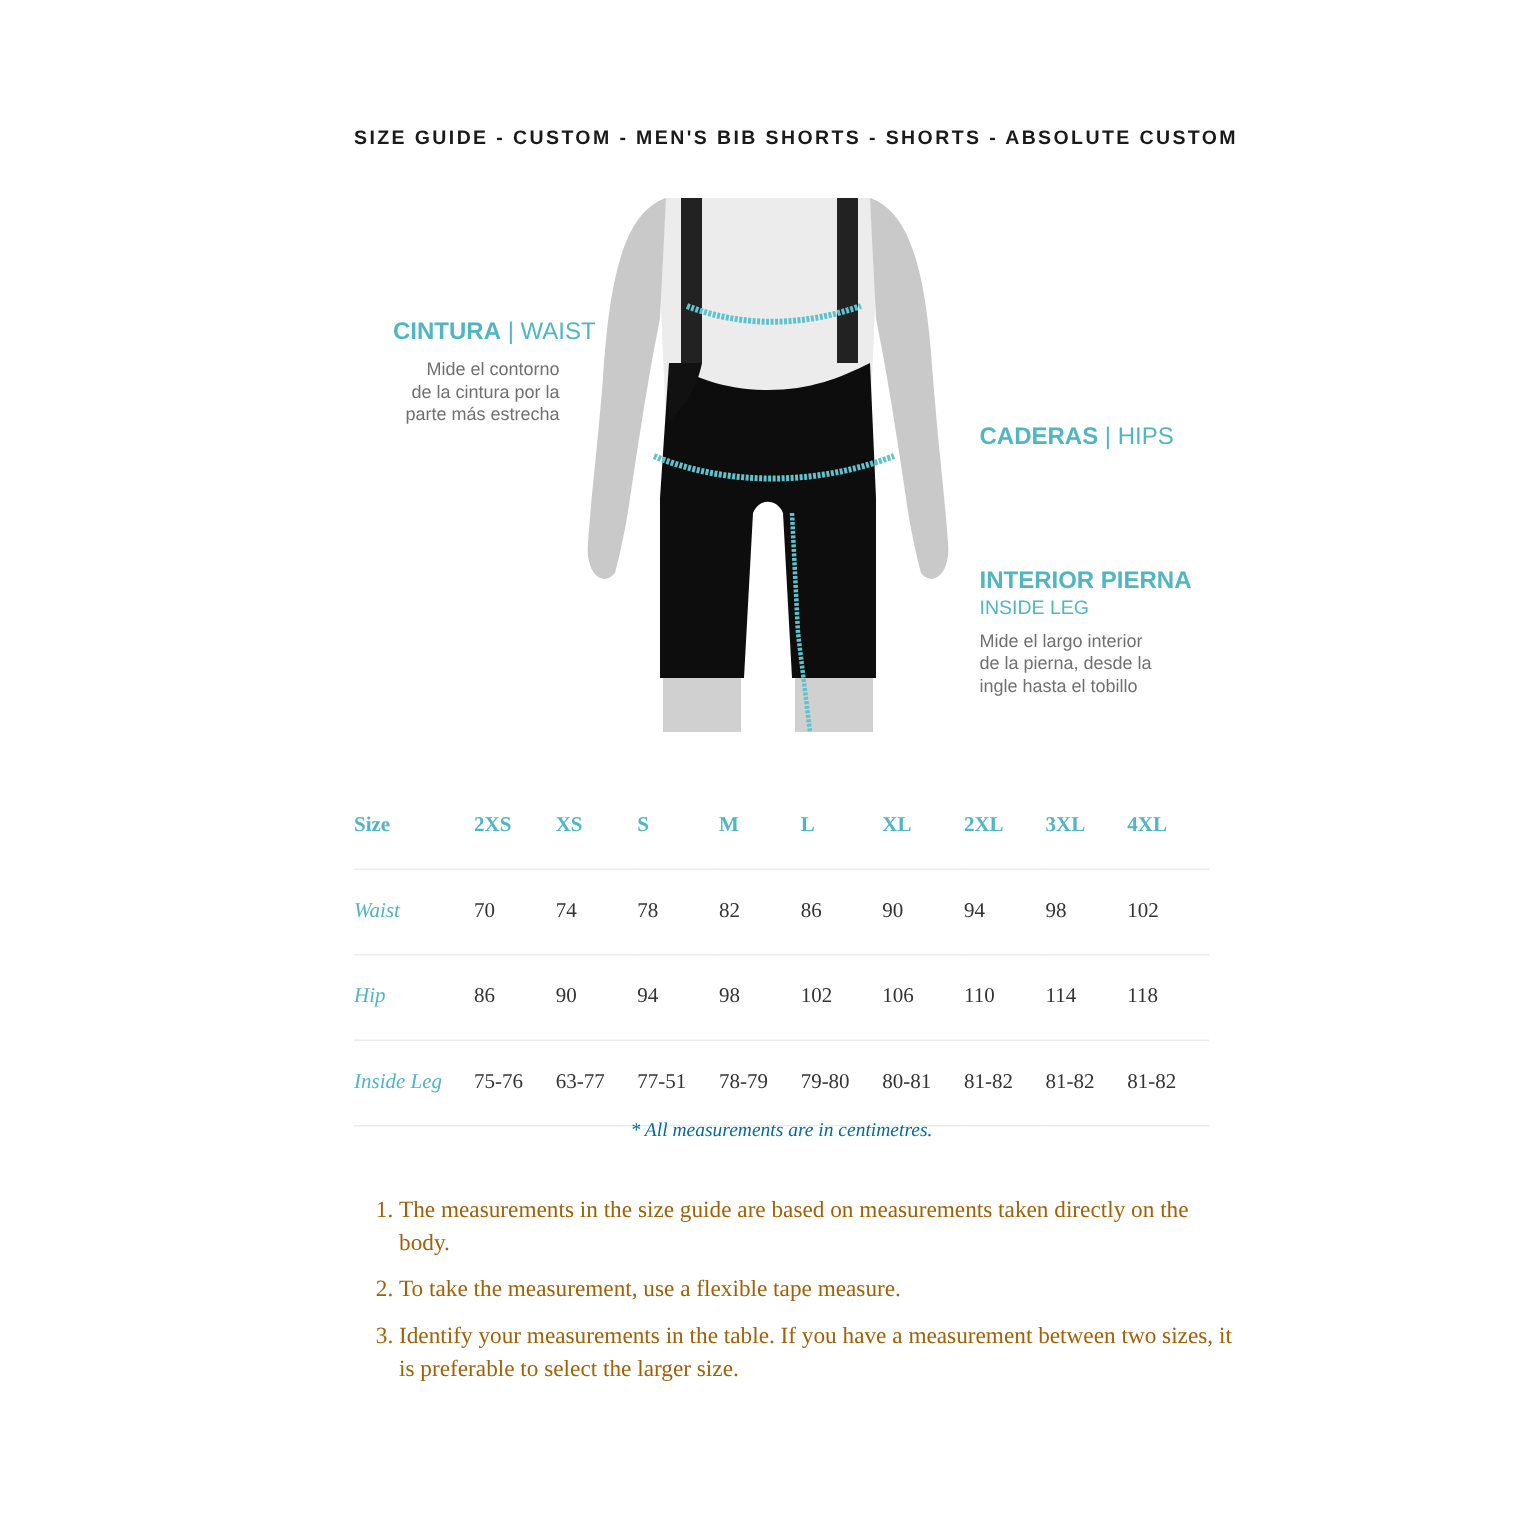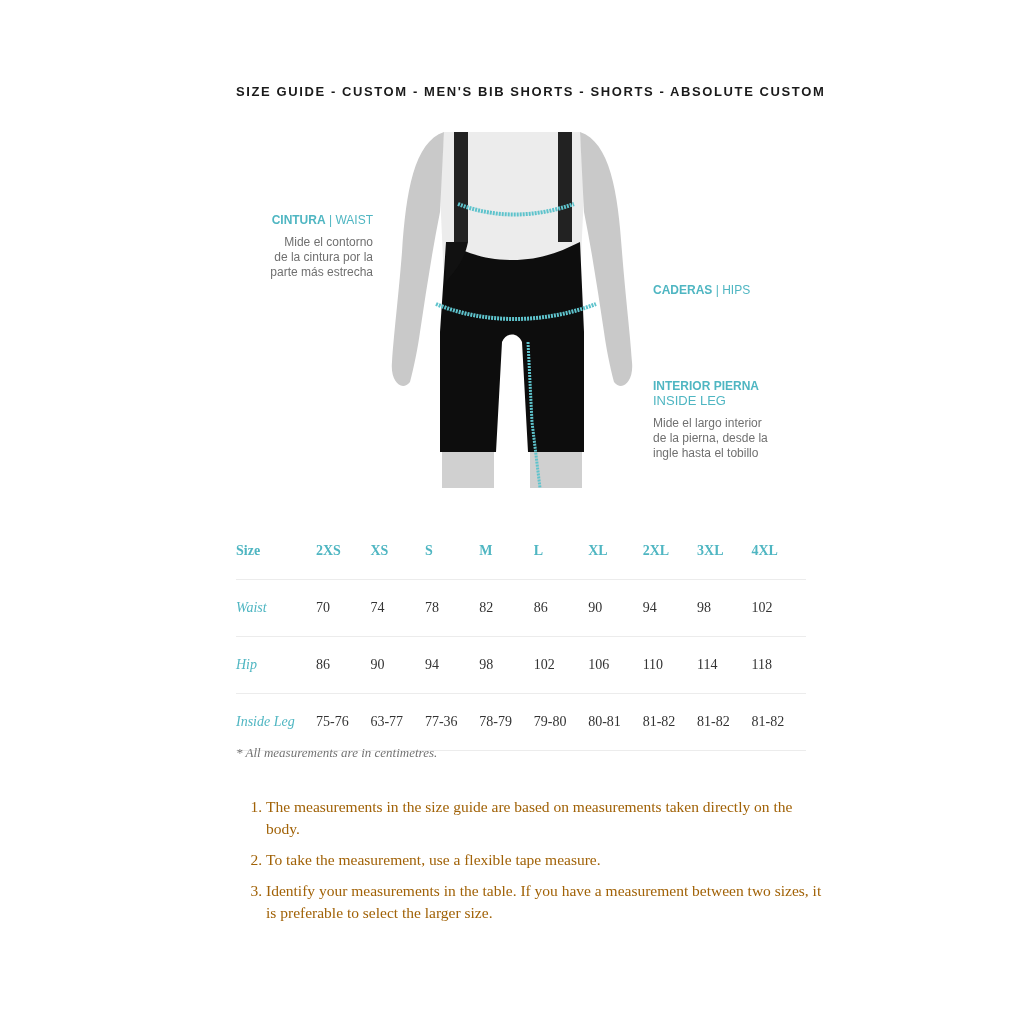--- a/index.html
+++ b/index.html
@@ -1,31 +1,31 @@
 <!DOCTYPE html>
 <html><head>
 <meta charset="utf-8">
 <style>
   html, body { margin:0; padding:0; background:#ffffff; }
   body { width:1024px; height:1024px; position:relative; overflow:hidden; font-family:"Liberation Serif", serif; }
   .title { position:absolute; left:236px; top:84px; width:570px; font-family:"Liberation Sans", sans-serif; font-weight:bold; font-size:13px; letter-spacing:1.6px; color:#1a1a1a; white-space:nowrap; }
   .figure { position:absolute; left:384px; top:132px; width:256px; height:356px; }
   .label-block { position:absolute; font-family:"Liberation Sans", sans-serif; }
-  .lbl-head { font-size:12px; color:#4fb6c2; white-space:nowrap; }
+  .lbl-head { font-size:16px; color:#4fb6c2; white-space:nowrap; }
   .lbl-head b { font-weight:bold; }
   .lbl-sub { font-size:13px; color:#4fb6c2; }
   .lbl-desc { font-size:12px; color:#707070; line-height:15px; margin-top:8px; }
   .right { text-align:left; }
   .left { text-align:right; }
   table.size { position:absolute; left:236px; top:523px; width:570px; border-collapse:collapse; }
   table.size td { height:56px; text-align:left; font-size:14px; color:#333; padding:0; border-bottom:1px solid #ececec; }
   table.size tr.head td { color:#4fb6c2; font-weight:bold; font-size:14px; }
   table.size td.rowh { text-align:left; color:#4fb6c2; font-style:italic; width:80px; }
   table.size tr.head td.rowh { font-style:normal; font-weight:bold; }
-  .note { position:absolute; left:236px; top:745px; width:570px; text-align:left; font-style:italic; font-size:13px; color:#737373; }
+  .note { position:absolute; left:236px; top:745px; width:570px; text-align:center; font-style:italic; font-size:13px; color:#0369a1; }
   ol.instr { position:absolute; left:246px; top:796px; width:560px; margin:0; padding-left:20px; font-size:15.5px; color:#a16207; line-height:22px; }
   ol.instr li { margin-bottom:9px; }
 </style>
 </head>
 <body>
 
 <div class="title">SIZE GUIDE - CUSTOM - MEN'S BIB SHORTS - SHORTS - ABSOLUTE CUSTOM</div>
 
 <div class="figure">
   <svg width="256" height="356" viewBox="0 0 256 356">
@@ -108,21 +108,21 @@
     <td>102</td>
     <td>106</td>
     <td>110</td>
     <td>114</td>
     <td>118</td>
   </tr>
   <tr>
     <td class="rowh">Inside Leg</td>
     <td>75-76</td>
     <td>63-77</td>
-    <td>77-36</td>
+    <td>77-51</td>
     <td>78-79</td>
     <td>79-80</td>
     <td>80-81</td>
     <td>81-82</td>
     <td>81-82</td>
     <td>81-82</td>
   </tr>
 </tbody>
   </table>
 

